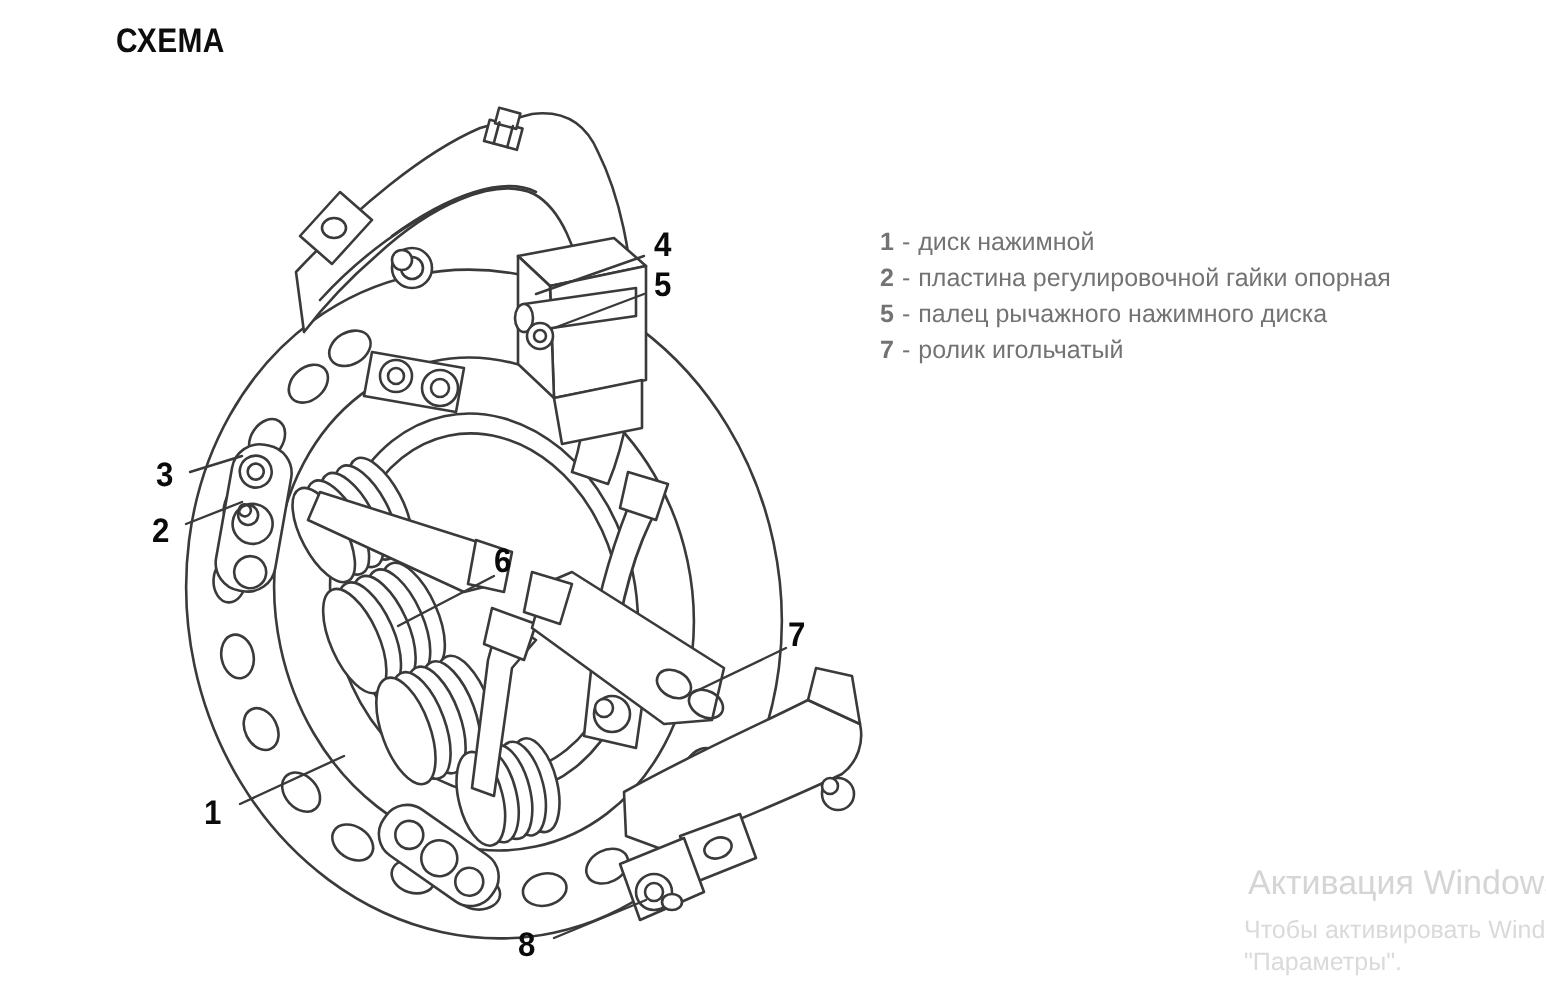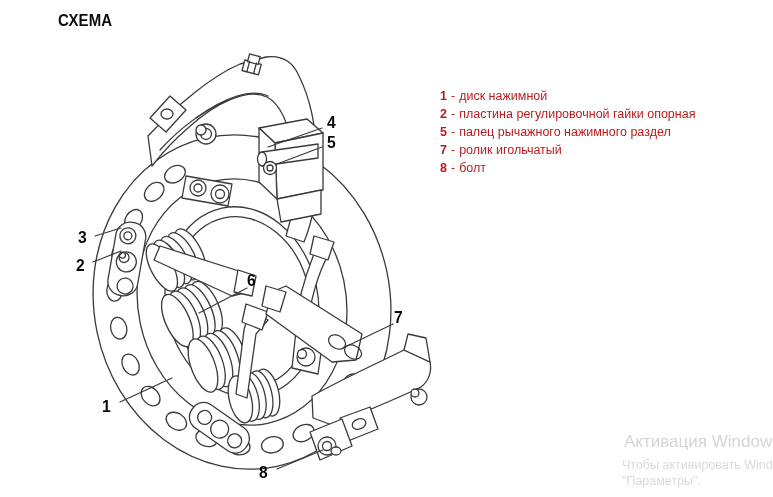--- a/index.html
+++ b/index.html
@@ -7,22 +7,22 @@
     width:773px; height:497px; position:relative; overflow:hidden;
     background:#ffffff; font-family:"Liberation Sans", sans-serif;
   }
   .page-title {
     position:absolute; left:58px; top:11px;
     font-size:17px; font-weight:bold; color:#0d0d0d;
     transform:scaleX(.88); transform-origin:left top; letter-spacing:.2px;
     white-space:nowrap;
   }
   .legend {
-    position:absolute; left:440px; top:87px;
-    font-size:12.5px; color:#b91c1c;
+    position:absolute; left:440px; top:112px;
+    font-size:12.5px; color:#737373;
   }
   .legend-row { height:18px; line-height:18px; white-space:nowrap; }
   .legend-row b { font-weight:bold; }
   .legend-row .sep { margin:0 4px; }
   .diagram-svg { position:absolute; left:0; top:0; }
   .callout {
     position:absolute; font-weight:bold; font-size:17px; color:#0a0a0a;
     transform:scaleX(.92); transform-origin:left top; line-height:1;
   }
   .wm-title {
@@ -211,20 +211,19 @@
 <div class="callout" style="left:78px;  top:229px;">3</div>
 <div class="callout" style="left:327px; top:114px;">4</div>
 <div class="callout" style="left:327px; top:134px;">5</div>
 <div class="callout" style="left:247px; top:272px;">6</div>
 <div class="callout" style="left:394px; top:309px;">7</div>
 <div class="callout" style="left:259px; top:464px;">8</div>
 
 <div class="legend">
   <div class="legend-row"><b>1</b><span class="sep">-</span><span>диск нажимной</span></div>
   <div class="legend-row"><b>2</b><span class="sep">-</span><span>пластина регулировочной гайки опорная</span></div>
-  <div class="legend-row"><b>5</b><span class="sep">-</span><span>палец рычажного нажимного раздел</span></div>
+  <div class="legend-row"><b>5</b><span class="sep">-</span><span>палец рычажного нажимного диска</span></div>
   <div class="legend-row"><b>7</b><span class="sep">-</span><span>ролик игольчатый</span></div>
-  <div class="legend-row"><b>8</b><span class="sep">-</span><span>болт</span></div>
 </div>
 
 <div class="wm-title">Активация Windows</div>
 <div class="wm-line l1">Чтобы активировать Windows, перейдите в раздел</div>
 <div class="wm-line l2">"Параметры".</div>
 
 </body></html>

